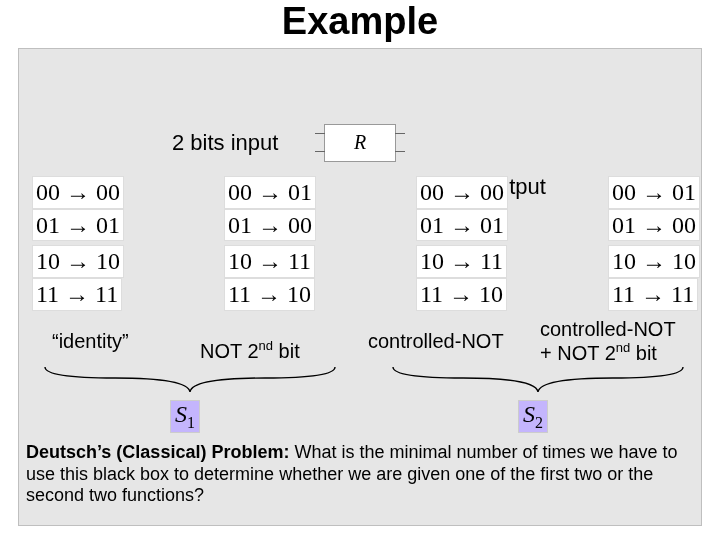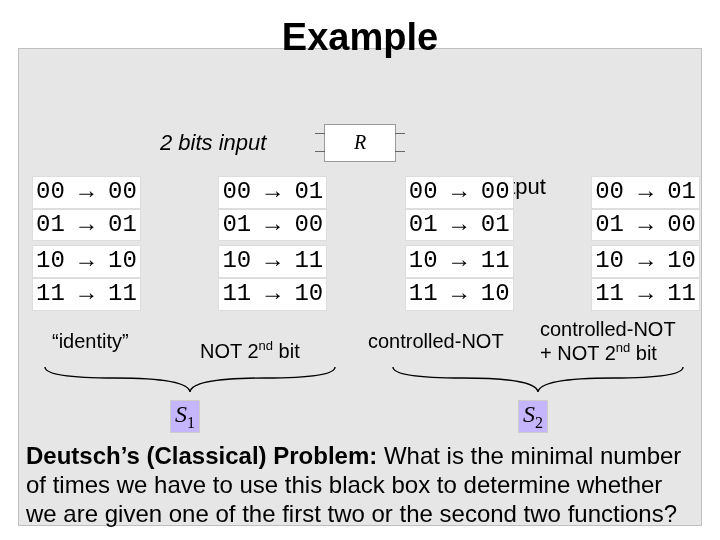--- a/index.html
+++ b/index.html
@@ -29,40 +29,39 @@
   }
   .title {
     position: absolute;
     top: 0px;
     left: 0;
     width: 720px;
     text-align: center;
     font-size: 38px;
     font-weight: bold;
     color: #000;
-    margin-top: 16px;
   }
   .intro {
     position: absolute;
     top: 60px;
     left: 34px;
     right: 34px;
     font-size: 21px;
     line-height: 1.18;
     color: #000;
   }
   .io-row {
     position: absolute;
     top: 130px;
     left: 0;
     width: 720px;
     font-size: 22px;
     color: #000;
   }
-  .io-row .inlbl { position: absolute; left: 160px; font-style: italic; }
+  .io-row .inlbl { position: absolute; left: 172px; }
   .io-row .outlbl { position: absolute; left: 426px; margin-top: 44px; }
   .rbox {
     position: absolute;
     top: 124px;
     left: 324px;
     width: 70px;
     height: 36px;
     background: #fff;
     border: 1px solid #999;
   }
@@ -99,21 +98,21 @@
   .maps {
     position: absolute;
     top: 174px;
     left: 28px;
     right: 16px;
     display: flex;
     justify-content: space-between;
   }
   .col {
     font-size: 24px;
-    font-family: Liberation Mono, monospace;
+    font-family: Liberation Serif, serif;
     line-height: 1.28;
     padding: 2px 4px;
   }
   .col .rowmap { white-space: nowrap; background:#fff; display:inline-block; padding:0 3px; border:1px solid #ddd; margin-bottom:0px;}
   .col .gap { height: 4px; }
 
   .labels-row {
     position: absolute;
     top: 318px;
     left: 0;
@@ -145,21 +144,21 @@
   }
   .s1 { left: 170px; top: 400px; }
   .s2 { left: 518px; top: 400px; }
   .ssub { font-size: 16px; font-style: normal; vertical-align: sub; }
 
   .bottom {
     position: absolute;
     left: 26px;
     right: 26px;
     top: 442px;
-    font-size: 24px;
+    font-size: 18px;
     line-height: 1.2;
     color: #000;
   }
   .nd { font-size: 13px; vertical-align: super; }
 </style>
 </head>
 <body>
 
 <div class="slide">
   <div class="content-box"></div>

